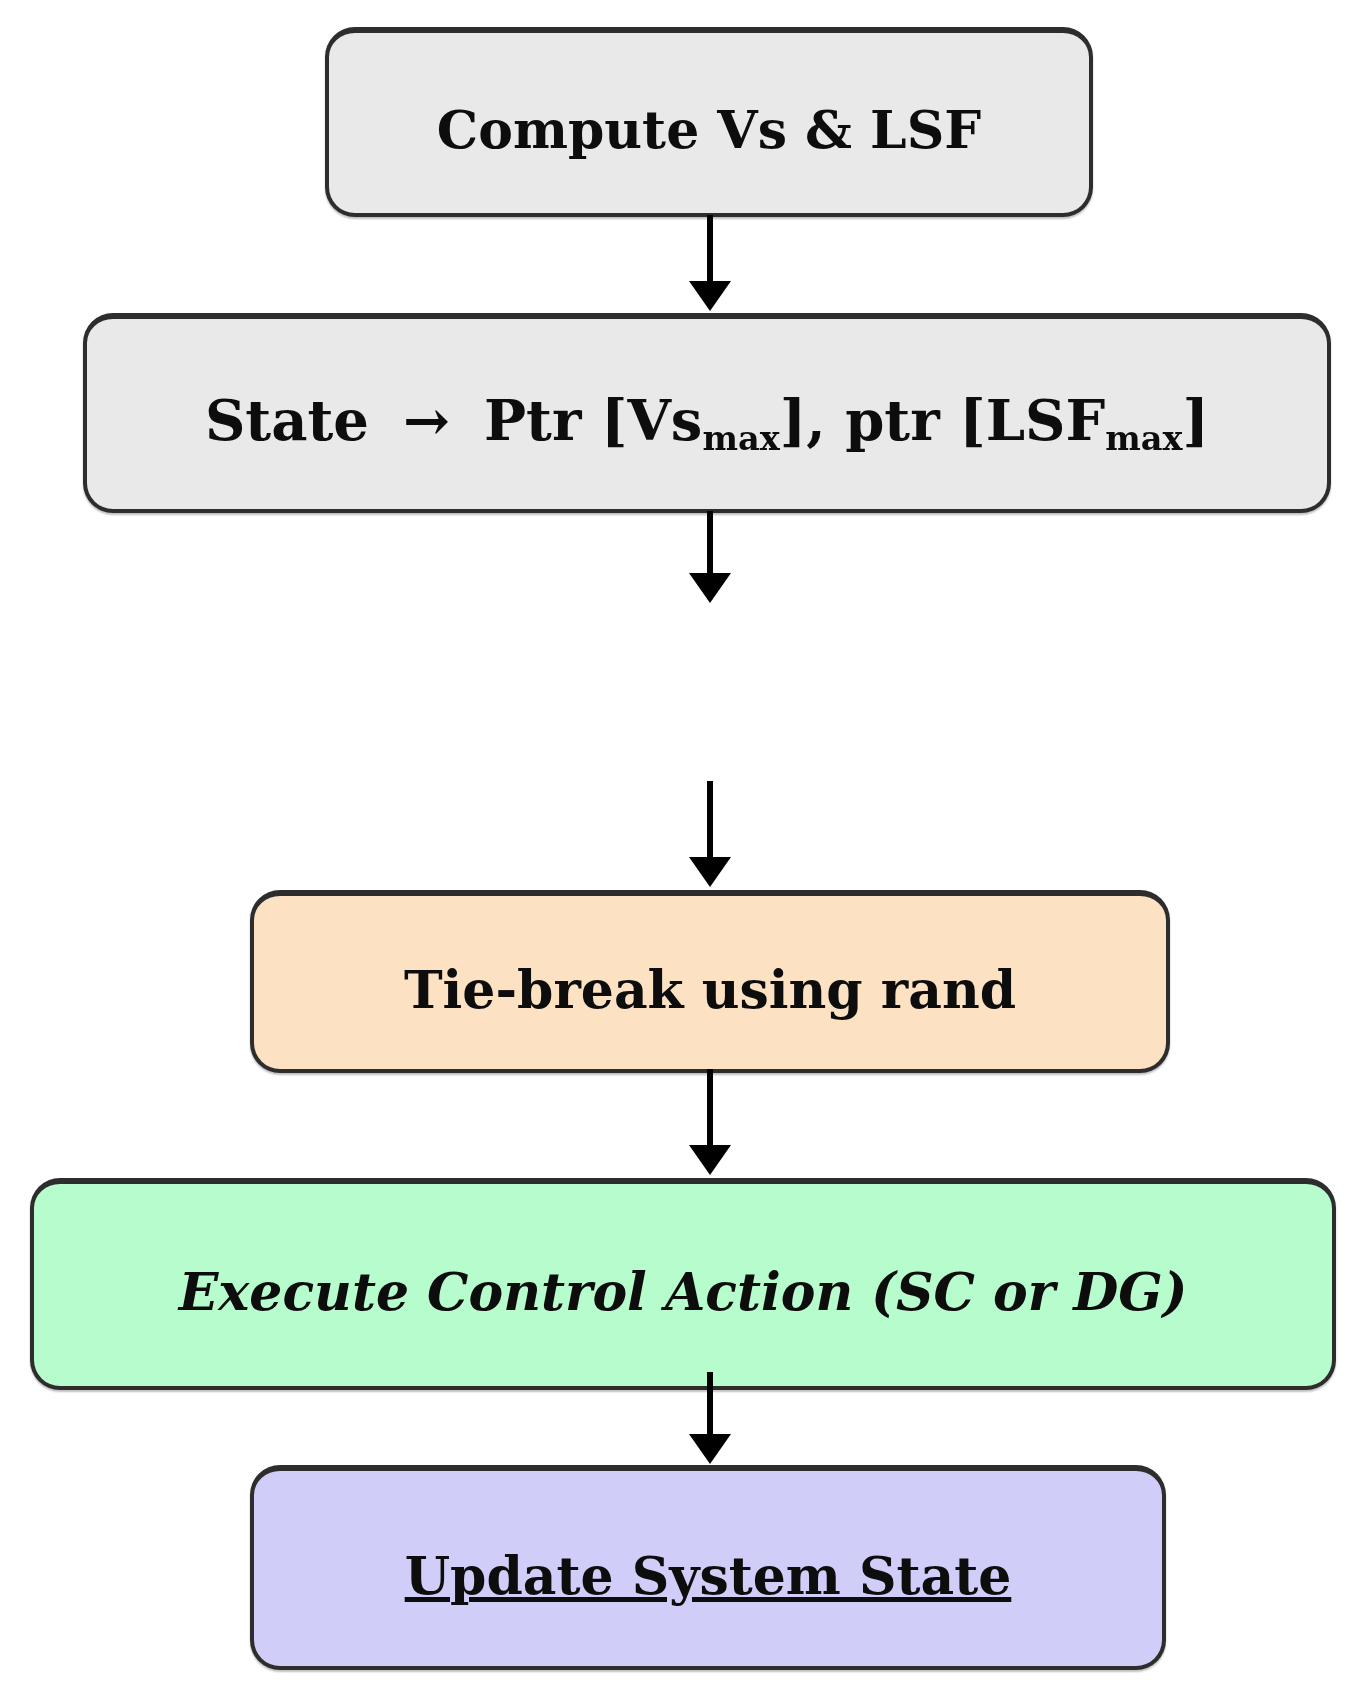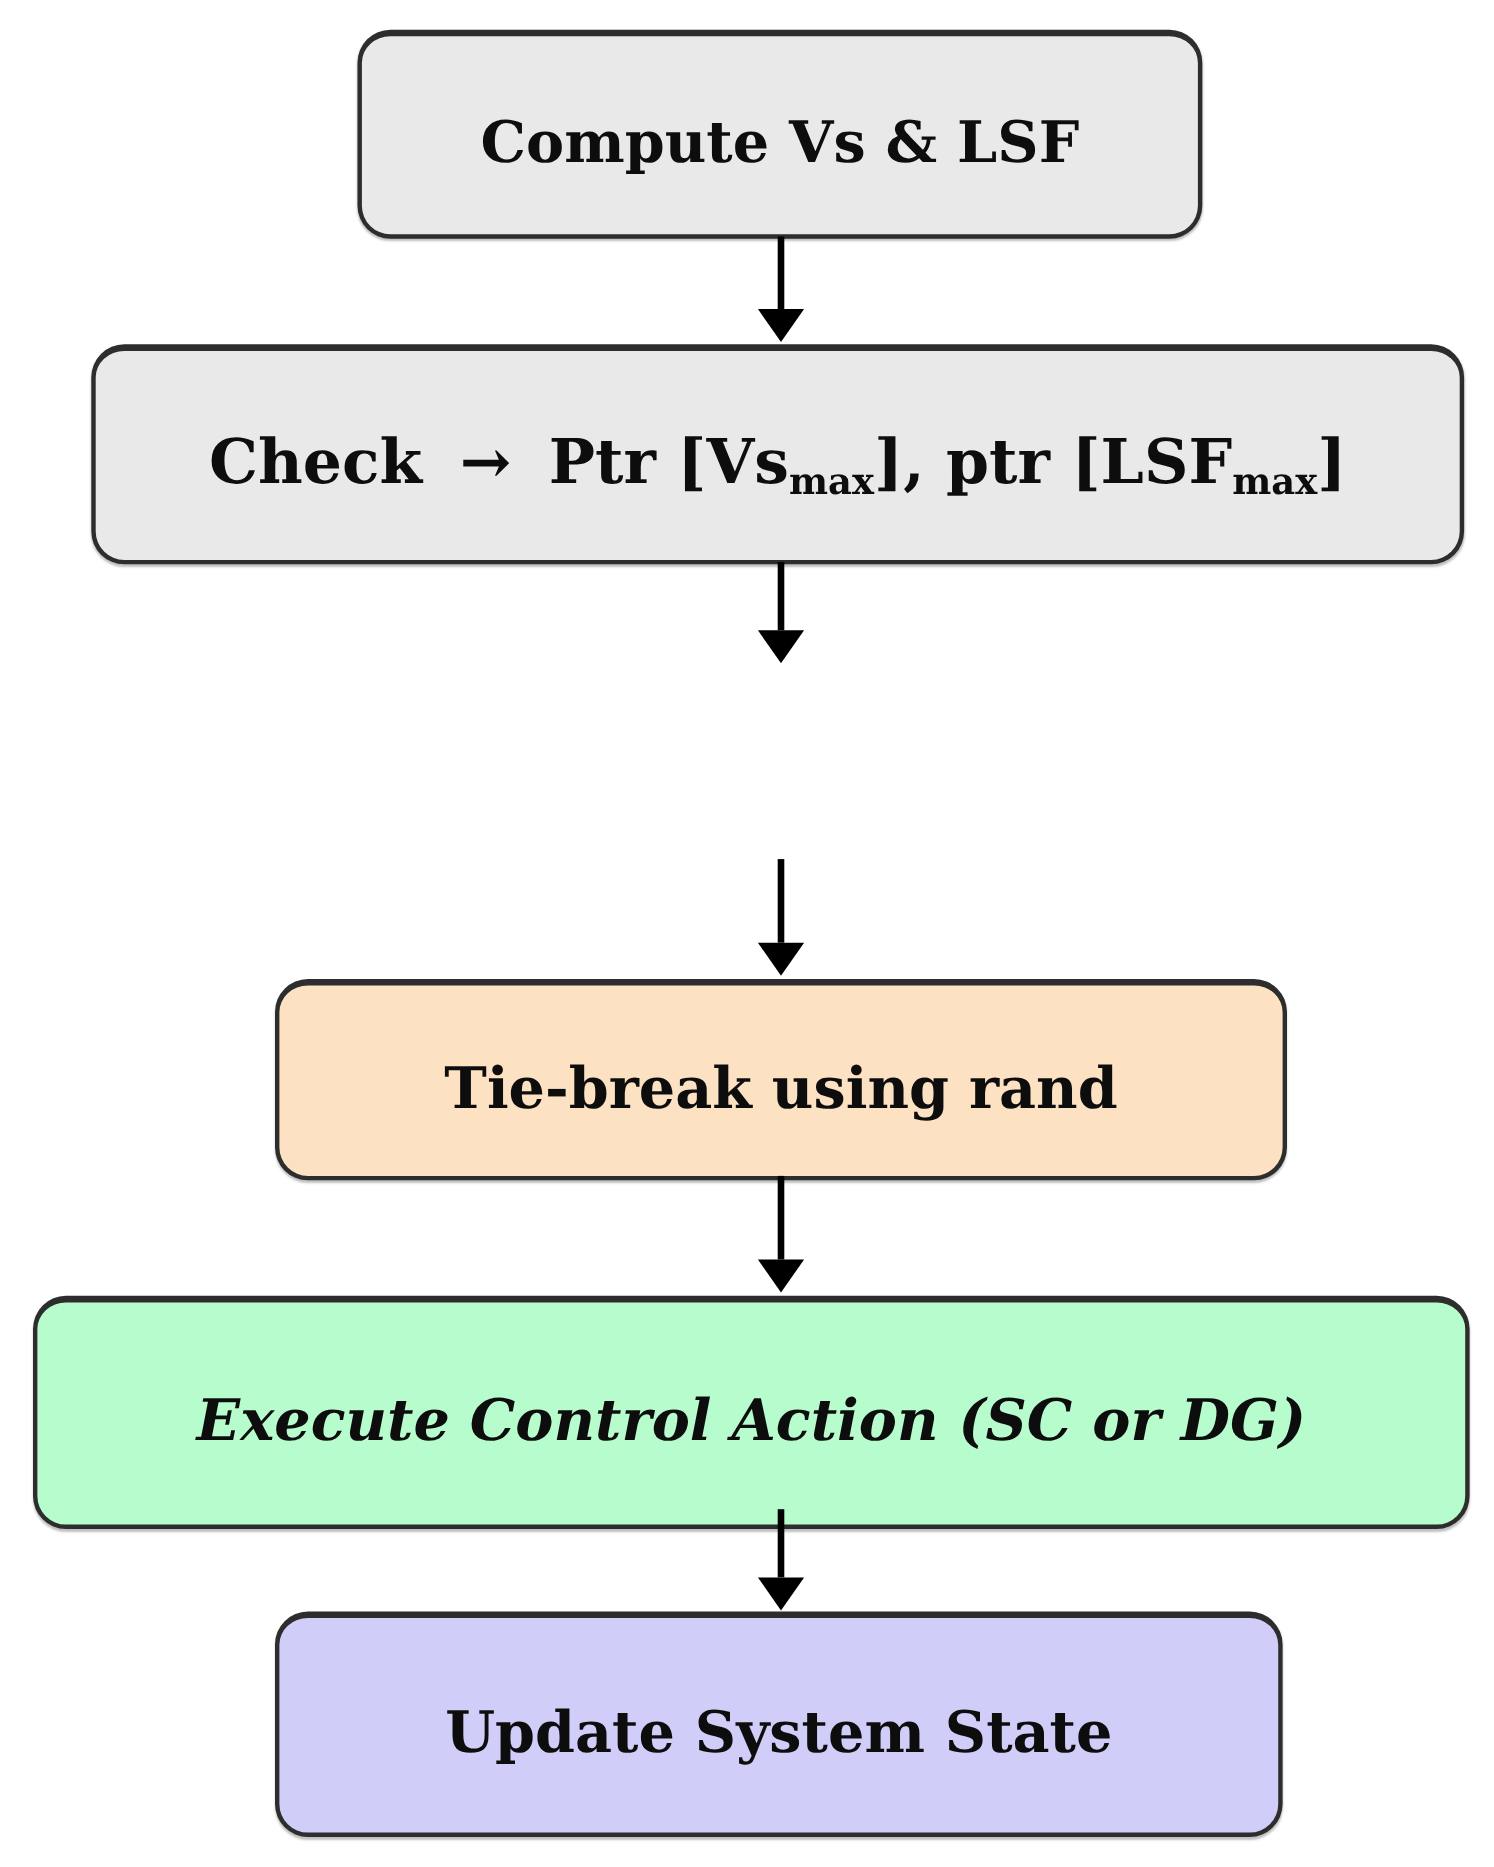--- a/index.html
+++ b/index.html
@@ -30,21 +30,21 @@
     text-align: center;
     padding-top: 14px;
     line-height: 1.1;
     box-shadow: 0 2px 2px rgba(0,0,0,0.25);
   }
   .n-compute  { left: 325px; top: 27px;   width: 768px;  height: 190px; }
   .n-sort     { left: 83px;  top: 313px;  width: 1248px; height: 200px; font-size: 56px; }
   .n-check    { left: 327px; top: 602px;  width: 766px;  height: 183px; }
   .n-tiebreak { left: 250px; top: 890px;  width: 920px;  height: 183px; }
   .n-execute  { left: 30px;  top: 1178px; width: 1306px; height: 212px; }
-  .n-update   { left: 250px; top: 1465px; width: 916px;  height: 205px; }
+  .n-update   { left: 250px; top: 1465px; width: 916px;  height: 205px; text-decoration: underline; }
 
   .node sub {
     font-size: 0.6em;
     line-height: 0;
     vertical-align: baseline;
     position: relative;
     top: 0.28em;
   }
   .arrow-glyph {
     margin: 0 34px;
@@ -87,21 +87,21 @@
     <span>Compute Vs &amp; LSF</span>
   </div>
 
   <div class="edge e1">
     <span class="shaft"></span>
     <span class="head"></span>
   </div>
 
   <div class="node n-sort" style="background-color: rgb(233, 233, 233);">
     <span>
-      <span>Check</span><span class="arrow-glyph">→</span><span>Ptr [Vs</span><sub>max</sub><span>], ptr [LSF</span><sub>max</sub><span>]</span>
+      <span>State</span><span class="arrow-glyph">→</span><span>Ptr [Vs</span><sub>max</sub><span>], ptr [LSF</span><sub>max</sub><span>]</span>
     </span>
   </div>
 
   <div class="edge e2">
     <span class="shaft"></span>
     <span class="head"></span>
   </div>
 
 
   <div class="edge e3">

